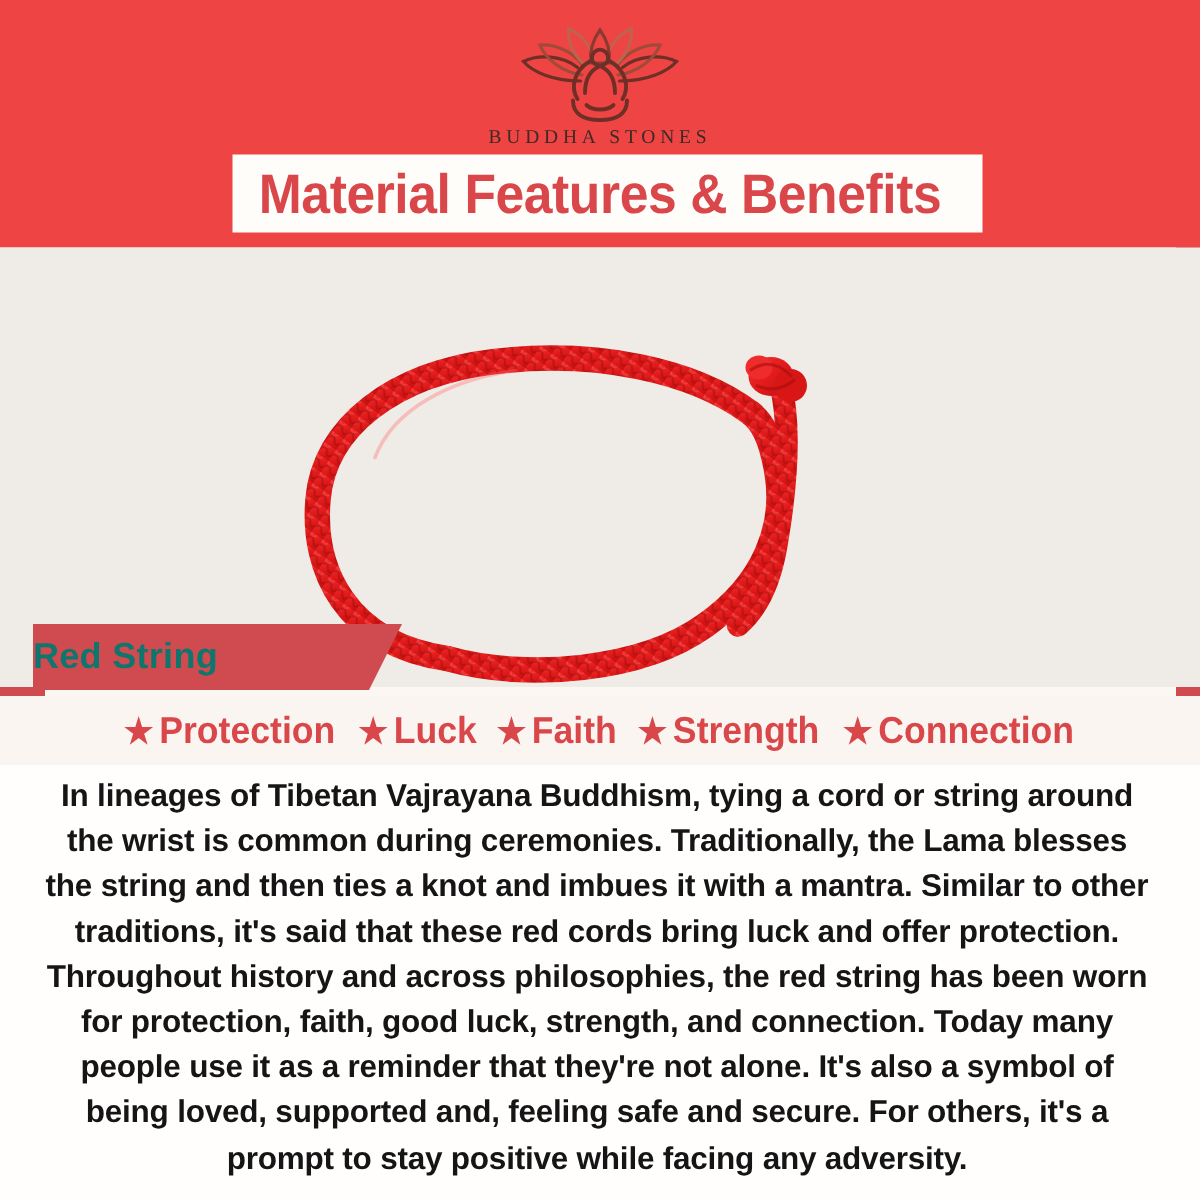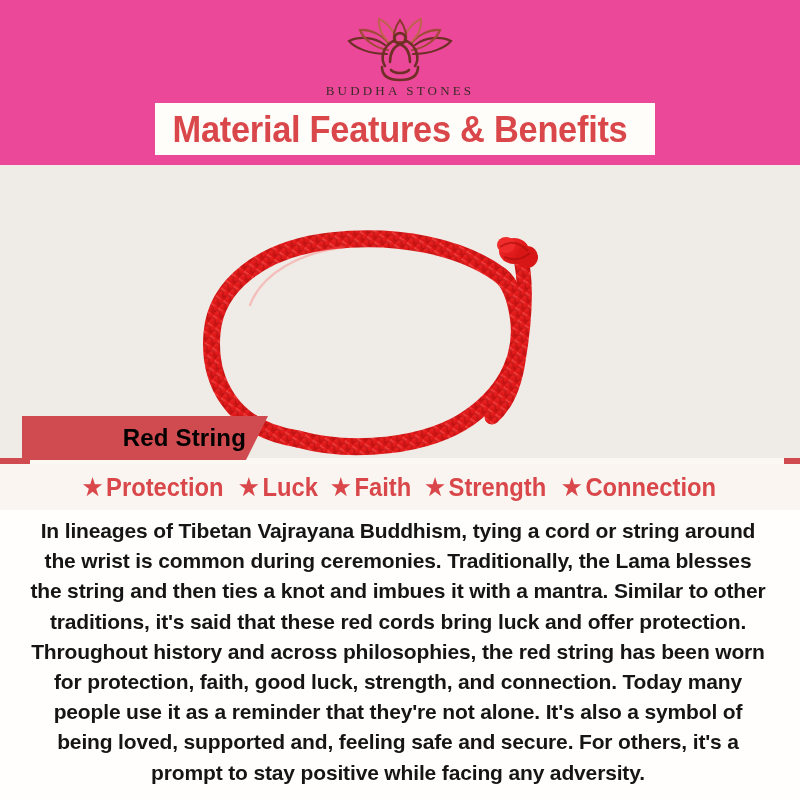--- a/index.html
+++ b/index.html
@@ -37,21 +37,21 @@
   }
   .band-bottom{
     position:absolute; left:0; bottom:0; width:780px; height:36px;
     background:#cf4b4f;
     clip-path:polygon(0 0, 100% 0, calc(100% - 28px) 100%, 0 100%);
   }
 
   
   .header{
     position:absolute; top:0; left:0; width:800px; height:165px;
-    background:#ec4899;
+    background:#ef4444;
   }
   .logo-wrap{
     position:absolute; top:14px; left:0; width:800px;
     display:flex; flex-direction:column; align-items:center;
   }
   .logo-mark{ width:150px; height:68px; display:block; }
   .logo-word{
     margin-top:1px;
     font-family:"Liberation Serif", serif;
     font-size:13px; letter-spacing:3.2px;
@@ -84,22 +84,22 @@
   .photo svg{ position:absolute; top:0; left:0; }
 
   
   .ribbon{
     position:absolute; top:416px; left:22px; width:246px; height:44px;
     background:#cf4b4f;
     clip-path:polygon(0 0, 100% 0, calc(100% - 22px) 100%, 0 100%);
   }
   .ribbon-label{
     position:absolute; top:416px; left:22px; width:224px; height:44px;
-    line-height:44px; text-align:right;
-    color:#000000; font-weight:bold; font-size:24px;
+    line-height:44px; text-align:left;
+    color:#0f766e; font-weight:bold; font-size:24px;
     letter-spacing:0.2px;
   }
 
   
   .benefits{
     position:absolute; top:464px; left:0; width:800px; height:46px;
     display:flex; align-items:center; justify-content:center;
     background:#faf5f0;
   }
   .benefit{

